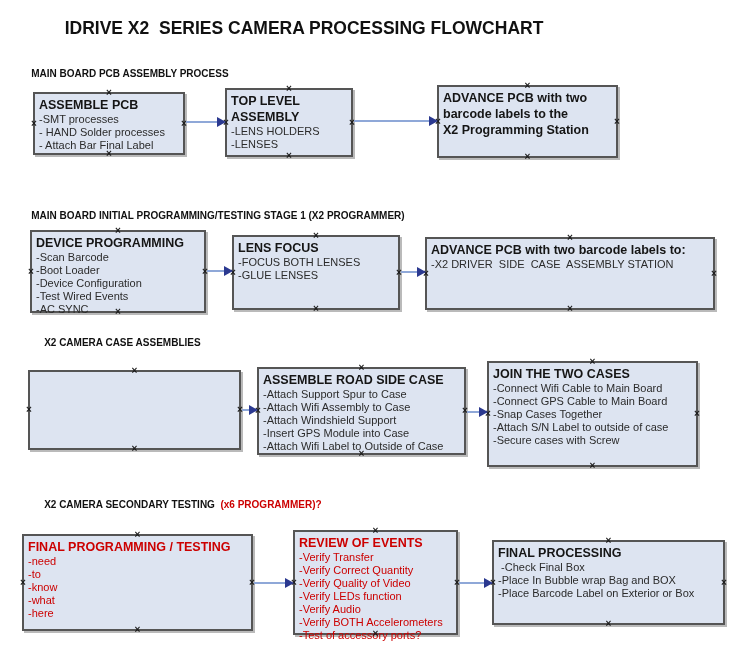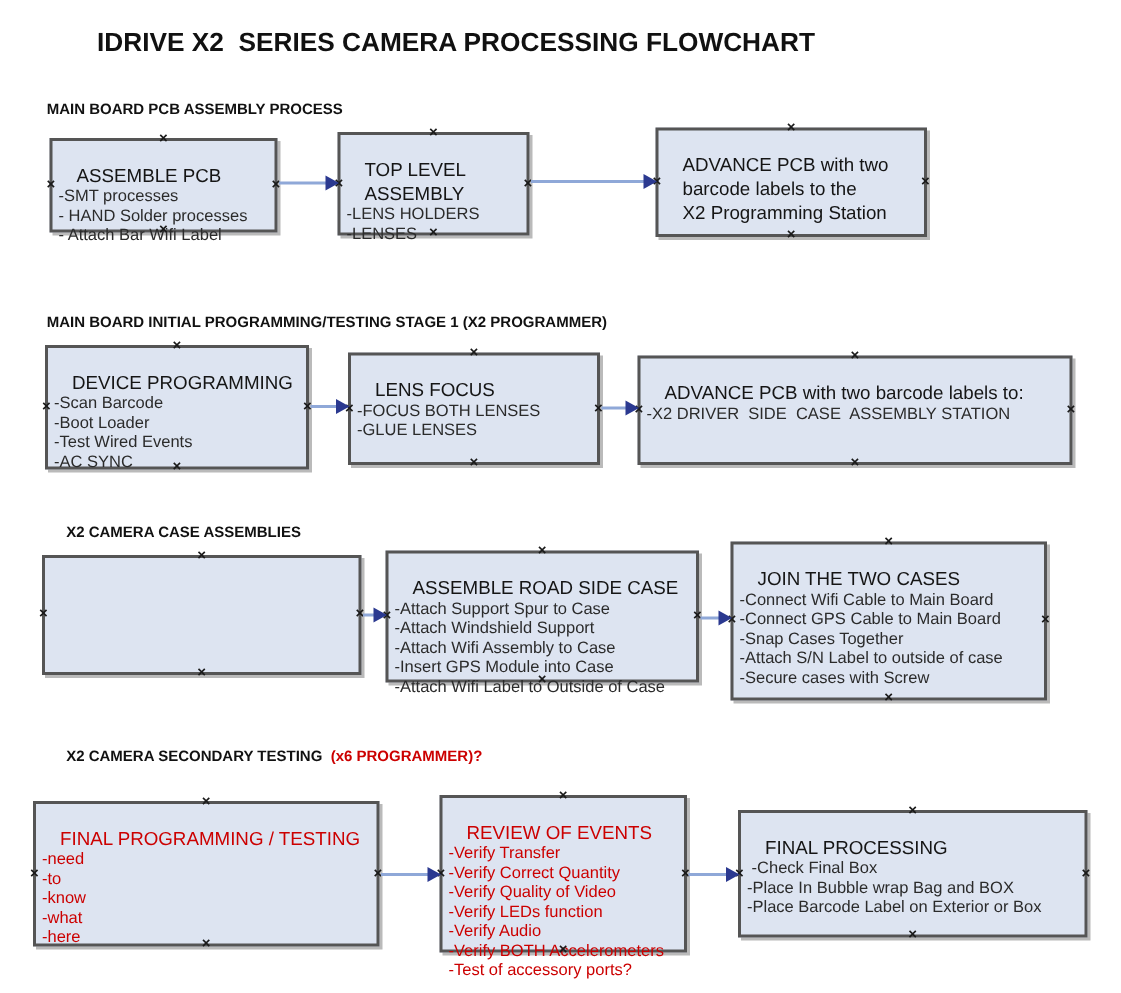--- a/index.html
+++ b/index.html
@@ -6,22 +6,22 @@
   body{font-family:"Liberation Sans","DejaVu Sans",sans-serif;
        --box_fill:#dde4f1; --box_border:#555555; --accent_red:#cc0000;
        --connector_line:#8fa8d8; --connector_arrow:#2b3990; --text_dark:#2b2b2b;}
   .canvas{position:relative;width:747px;height:662px;background:#fff;overflow:hidden;}
   .page-title{position:absolute;left:0;top:18px;width:608px;text-align:center;
               font-size:17.5px;font-weight:bold;color:#111;white-space:pre-wrap;}
   .sec-header{position:absolute;font-size:10px;font-weight:bold;color:#111;white-space:pre-wrap;}
   .sec-header .red-part{color:var(--accent_red);}
   .box{position:absolute;background:var(--box_fill);border:2px solid var(--box_border);
        box-shadow:2px 2px 0 rgba(130,130,130,.55);box-sizing:border-box;}
-  .box-title{font-size:12.5px;font-weight:normal;color:#151515;line-height:16px;
-             padding:3px 2px 0 16px;white-space:pre-line;margin-top:12px;}
+  .box-title{font-size:12.5px;font-weight:bold;color:#151515;line-height:16px;
+             padding:3px 2px 0 4px;white-space:pre-line;}
   .box ul{list-style:none;margin:0;padding:0 2px 0 4px;}
   .box li{font-size:11px;line-height:13px;color:var(--text_dark);white-space:pre-wrap;}
   .box.red .box-title,.box.red li{color:var(--accent_red);}
   .handle{position:absolute;font-size:10px;font-weight:bold;color:#1a1a1a;line-height:10px;
           transform:translate(-50%,-50%);pointer-events:none;}
   .h-t{left:50%;top:-1px;} .h-b{left:50%;top:calc(100% + 1px);}
   .h-l{left:-1px;top:50%;} .h-r{left:calc(100% + 1px);top:50%;}
   .conn{position:absolute;height:0;}
   .conn-line{position:absolute;left:0;right:6px;top:-1px;height:2px;background:var(--connector_line);}
   .conn-head{position:absolute;right:-1px;top:-5px;width:0;height:0;
@@ -37,21 +37,21 @@
 
   <div class="sec-header" style="left:20px;top:57px">
     <span>MAIN BOARD PCB ASSEMBLY PROCESS</span>
   </div>
   <div class="box" style="left:33px;top:92px;width:152px;height:63px">
     <div class="box-title">ASSEMBLE PCB</div>
     <ul>
 
     <li>-SMT processes</li>
         <li>- HAND Solder processes</li>
-        <li>- Attach Bar Wifi Label</li>
+        <li>- Attach Bar Final Label</li>
       </ul>
   <span class="handle h-t">×</span>
       <span class="handle h-b">×</span>
       <span class="handle h-l">×</span>
       <span class="handle h-r">×</span>
     </div>
   <div class="box" style="left:225px;top:88px;width:128px;height:69px">
     <div class="box-title">TOP LEVEL ASSEMBLY</div>
     <ul>
 
@@ -86,20 +86,21 @@
 
   <div class="sec-header" style="left:20px;top:199px">
     <span>MAIN BOARD INITIAL PROGRAMMING/TESTING STAGE 1 (X2 PROGRAMMER)</span>
   </div>
   <div class="box" style="left:30px;top:230px;width:176px;height:83px">
     <div class="box-title">DEVICE PROGRAMMING</div>
     <ul>
 
     <li>-Scan Barcode</li>
         <li>-Boot Loader</li>
+        <li>-Device Configuration</li>
         <li>-Test Wired Events</li>
         <li>-AC SYNC</li>
       </ul>
   <span class="handle h-t">×</span>
       <span class="handle h-b">×</span>
       <span class="handle h-l">×</span>
       <span class="handle h-r">×</span>
     </div>
   <div class="box" style="left:232px;top:235px;width:168px;height:75px">
     <div class="box-title">LENS FOCUS</div>
@@ -126,36 +127,36 @@
     </div>
   <div class="conn" style="left:207px;top:271px;width:25px">
     <div class="conn-line"></div>
     <div class="conn-head"></div>
   </div>
   <div class="conn" style="left:401px;top:272px;width:24px">
     <div class="conn-line"></div>
     <div class="conn-head"></div>
   </div>
 
-  <div class="sec-header" style="left:33px;top:339px">
+  <div class="sec-header" style="left:33px;top:326px">
     <span>X2 CAMERA CASE ASSEMBLIES</span>
   </div>
   <div class="box" style="left:28px;top:370px;width:213px;height:80px">
   <span class="handle h-t">×</span>
       <span class="handle h-b">×</span>
       <span class="handle h-l">×</span>
       <span class="handle h-r">×</span>
     </div>
   <div class="box" style="left:257px;top:367px;width:209px;height:88px">
     <div class="box-title">ASSEMBLE ROAD SIDE CASE</div>
     <ul>
 
     <li>-Attach Support Spur to Case</li>
+        <li>-Attach Wifi Assembly to Case</li>
         <li>-Attach Windshield Support</li>
-        <li>-Attach Wifi Assembly to Case</li>
         <li>-Insert GPS Module into Case</li>
         <li>-Attach Wifi Label to Outside of Case</li>
       </ul>
   <span class="handle h-t">×</span>
       <span class="handle h-b">×</span>
       <span class="handle h-l">×</span>
       <span class="handle h-r">×</span>
     </div>
   <div class="box" style="left:487px;top:361px;width:211px;height:106px">
     <div class="box-title">JOIN THE TWO CASES</div>

